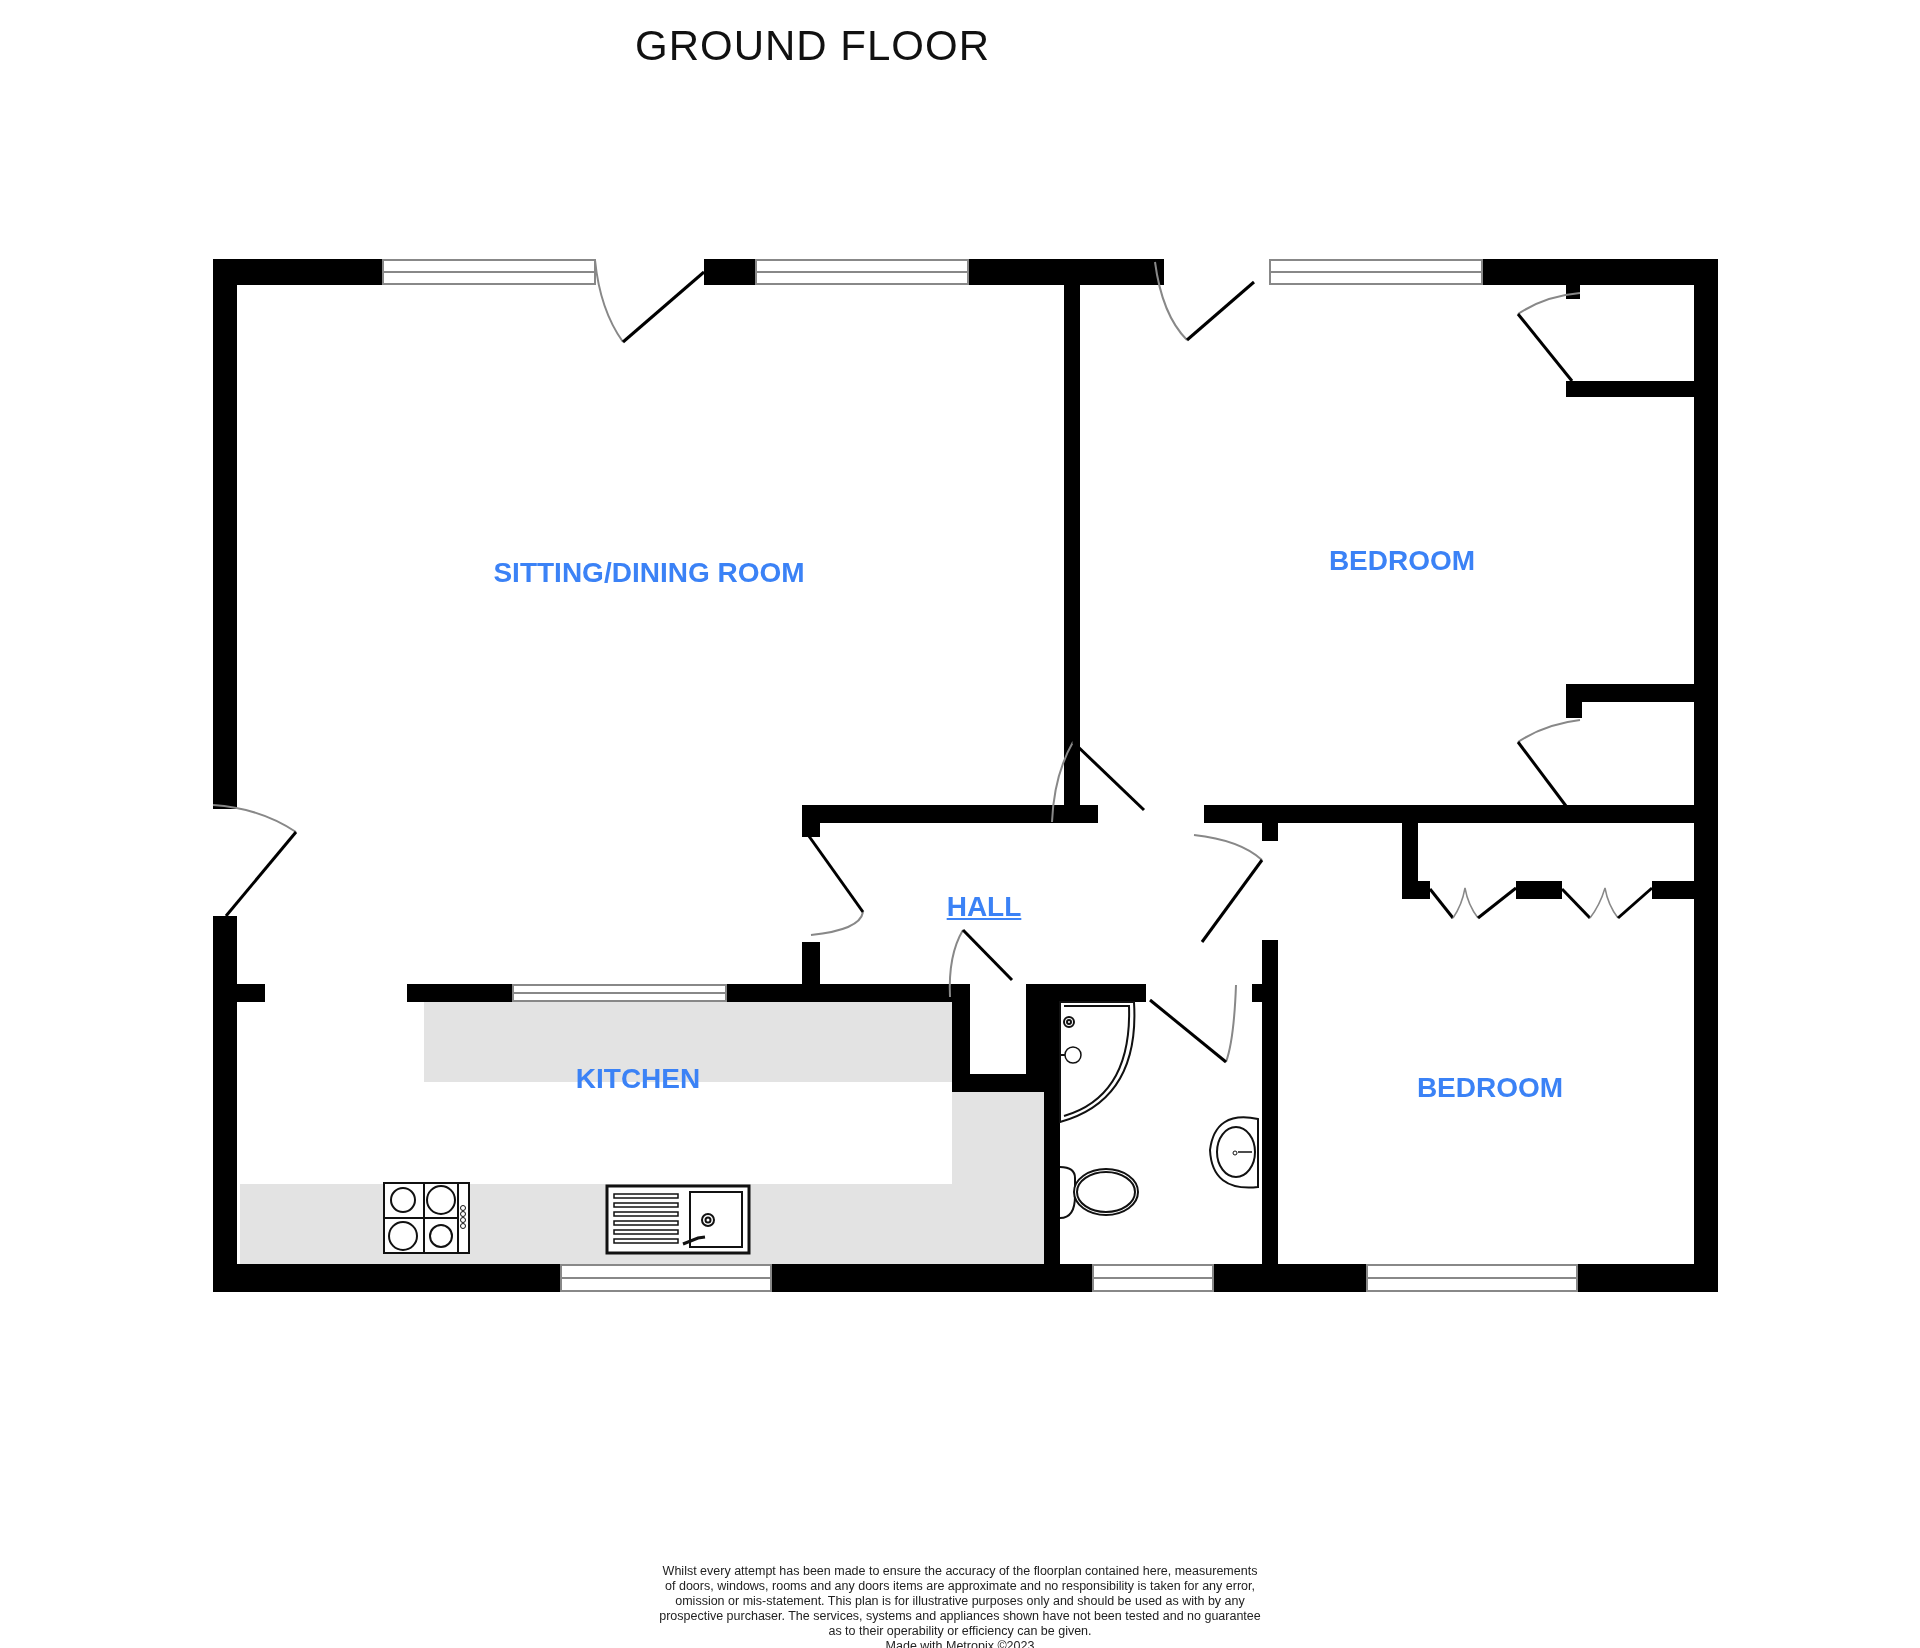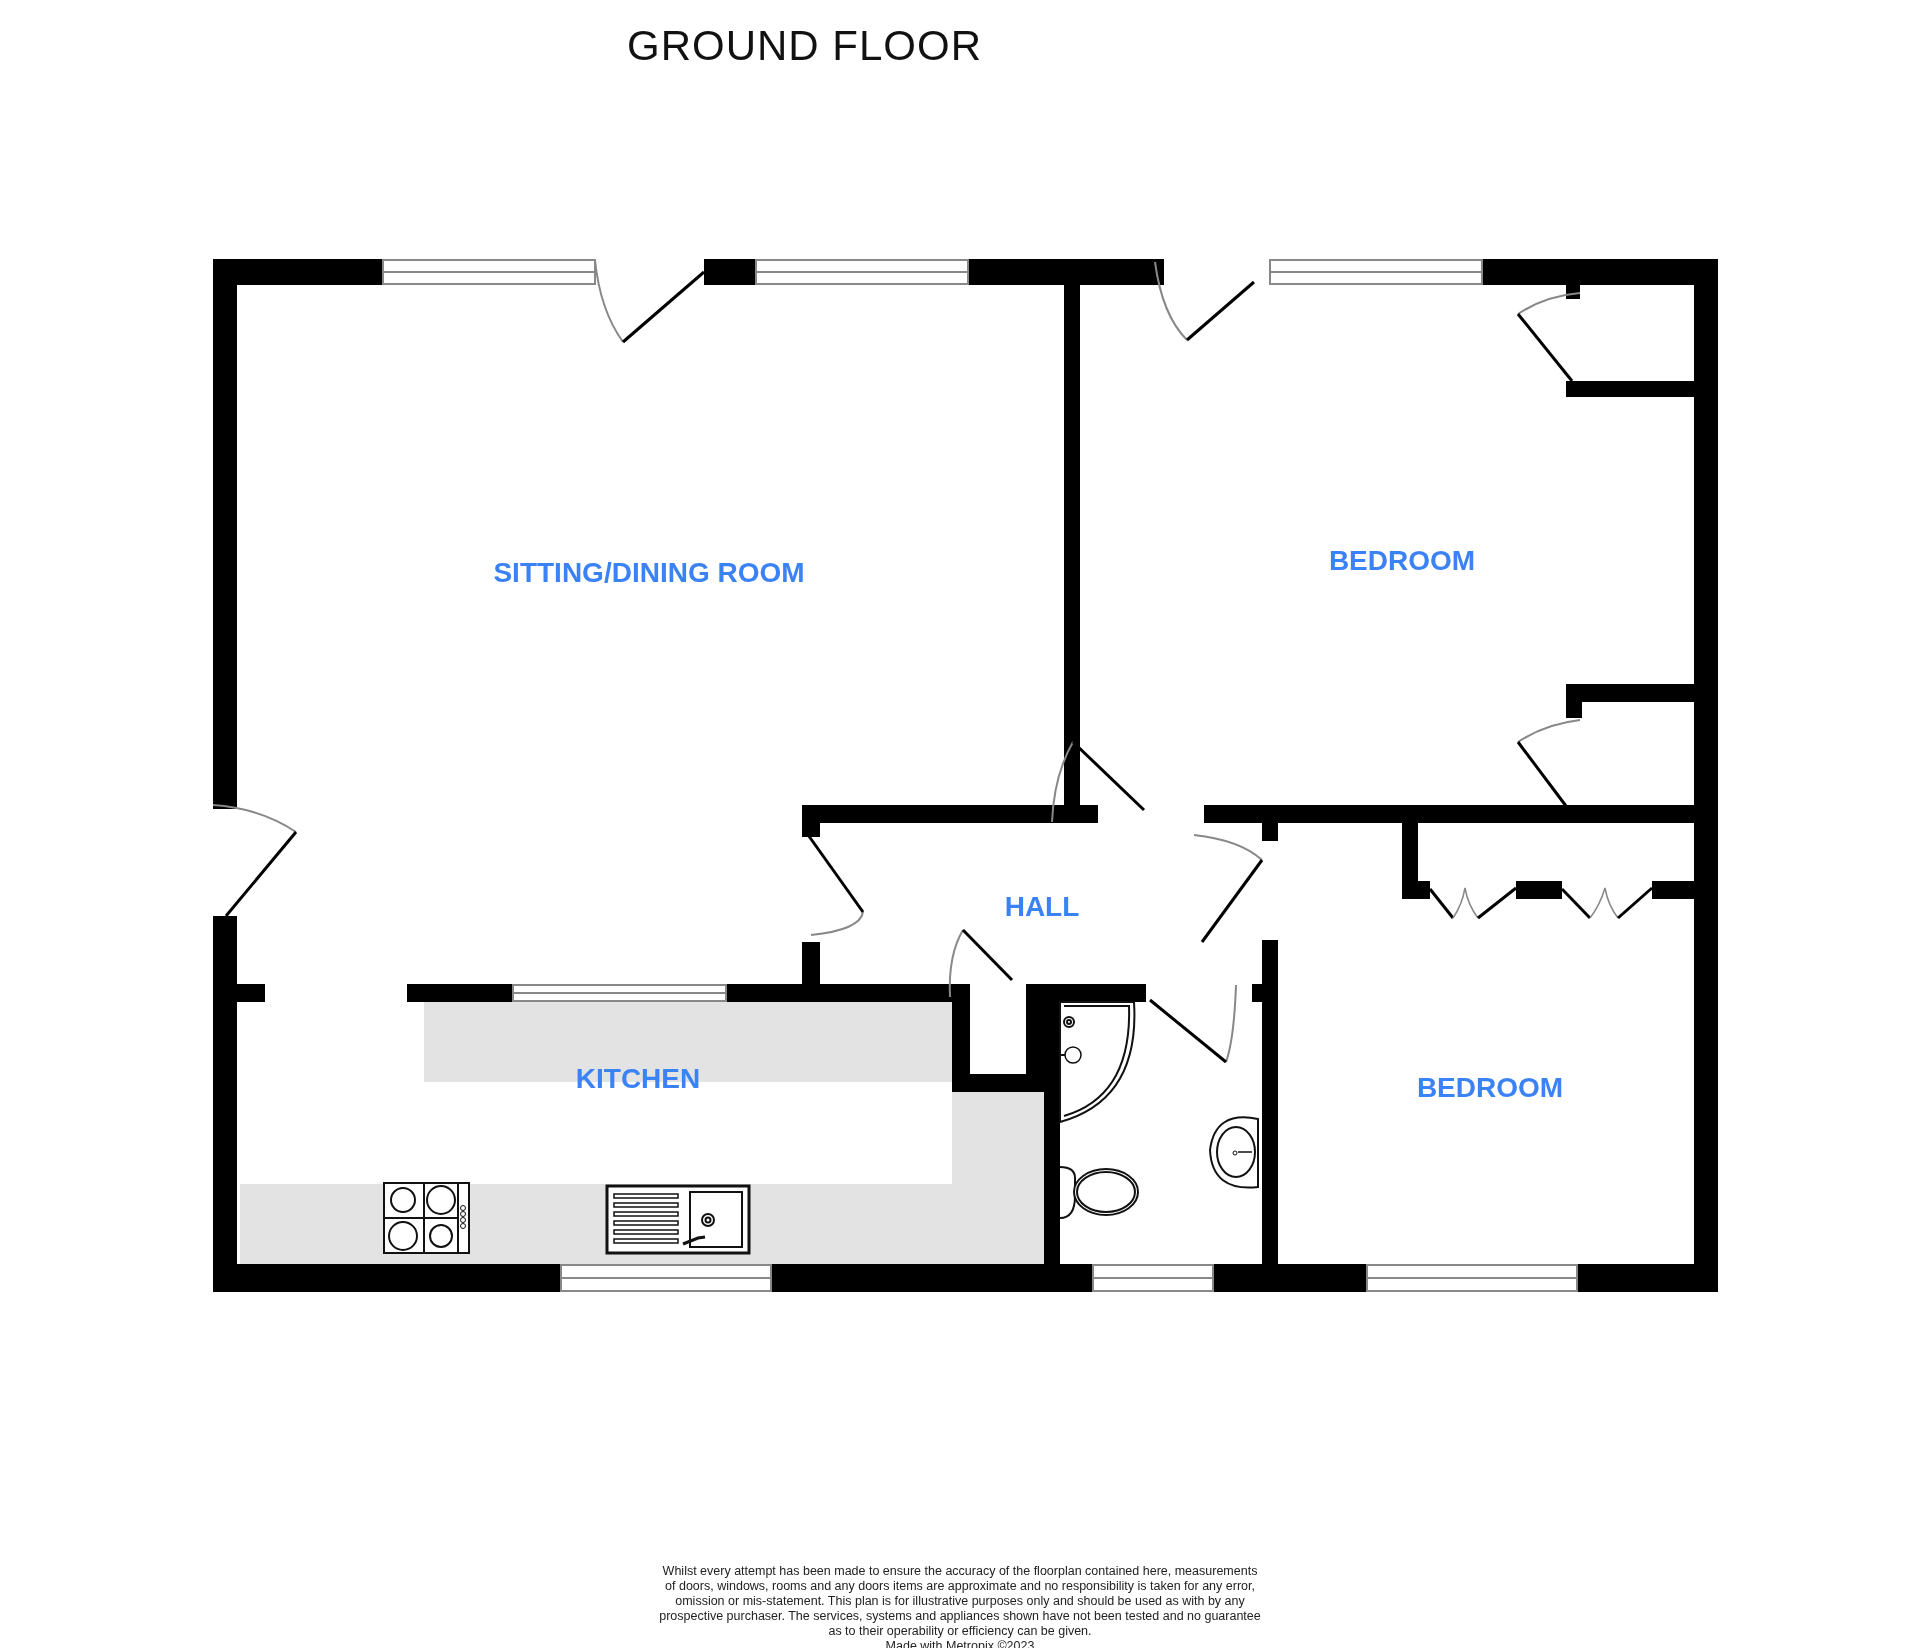--- a/index.html
+++ b/index.html
@@ -1,17 +1,17 @@
 <!DOCTYPE html>
 <html><head>
 <meta charset="utf-8">
 <style>
   html, body { margin:0; padding:0; background:#ffffff; }
   body { width:1920px; height:1648px; position:relative; overflow:hidden; font-family:"Liberation Sans", sans-serif; }
-  .title { position:absolute; top:22px; left:0; width:1609px; text-align:center; font-size:42px; color:#111; letter-spacing:1px; }
+  .title { position:absolute; top:22px; left:8px; width:1609px; text-align:center; font-size:42px; color:#111; letter-spacing:1px; }
   svg.plan { position:absolute; left:0; top:0; }
   .room-label { position:absolute; font-weight:bold; font-size:28px; color:#3b82f6; white-space:nowrap; transform:translate(-50%,-50%); }
   .disclaimer { position:absolute; left:620px; top:1564px; width:680px; text-align:center; font-size:12.5px; line-height:15px; color:#222; }
   .disclaimer div { white-space:nowrap;text-align:center; }
 </style>
 </head>
 <body>
 
 <div class="title">GROUND FLOOR</div>
 
@@ -209,21 +209,21 @@
   <g fill="none" stroke="#111" stroke-width="2">
     <path d="M1258 1119 Q1215 1110 1210 1150 Q1212 1192 1258 1187 Z" fill="#fff"></path>
     <ellipse cx="1236" cy="1152" rx="19" ry="25"></ellipse>
     <line x1="1238" y1="1152" x2="1252" y2="1152" stroke-width="1.5"></line>
     <circle cx="1235" cy="1153" r="2" stroke-width="1"></circle>
   </g>
 </svg>
 
 <div class="room-label" style="left:649px;top:573px;">SITTING/DINING ROOM</div>
 <div class="room-label" style="left:1402px;top:561px;">BEDROOM</div>
-<div class="room-label" style="left:1042px;top:907px;">HALL</div>
+<div class="room-label" style="left:984px;top:907px;text-decoration:underline;">HALL</div>
 <div class="room-label" style="left:638px;top:1079px;">KITCHEN</div>
 <div class="room-label" style="left:1490px;top:1088px;">BEDROOM</div>
 
 <div class="disclaimer">
   <div>Whilst every attempt has been made to ensure the accuracy of the floorplan contained here, measurements</div>
   <div>of doors, windows, rooms and any doors items are approximate and no responsibility is taken for any error,</div>
   <div>omission or mis-statement. This plan is for illustrative purposes only and should be used as with by any</div>
   <div>prospective purchaser. The services, systems and appliances shown have not been tested and no guarantee</div>
   <div>as to their operability or efficiency can be given.</div>
   <div>Made with Metropix ©2023</div>

